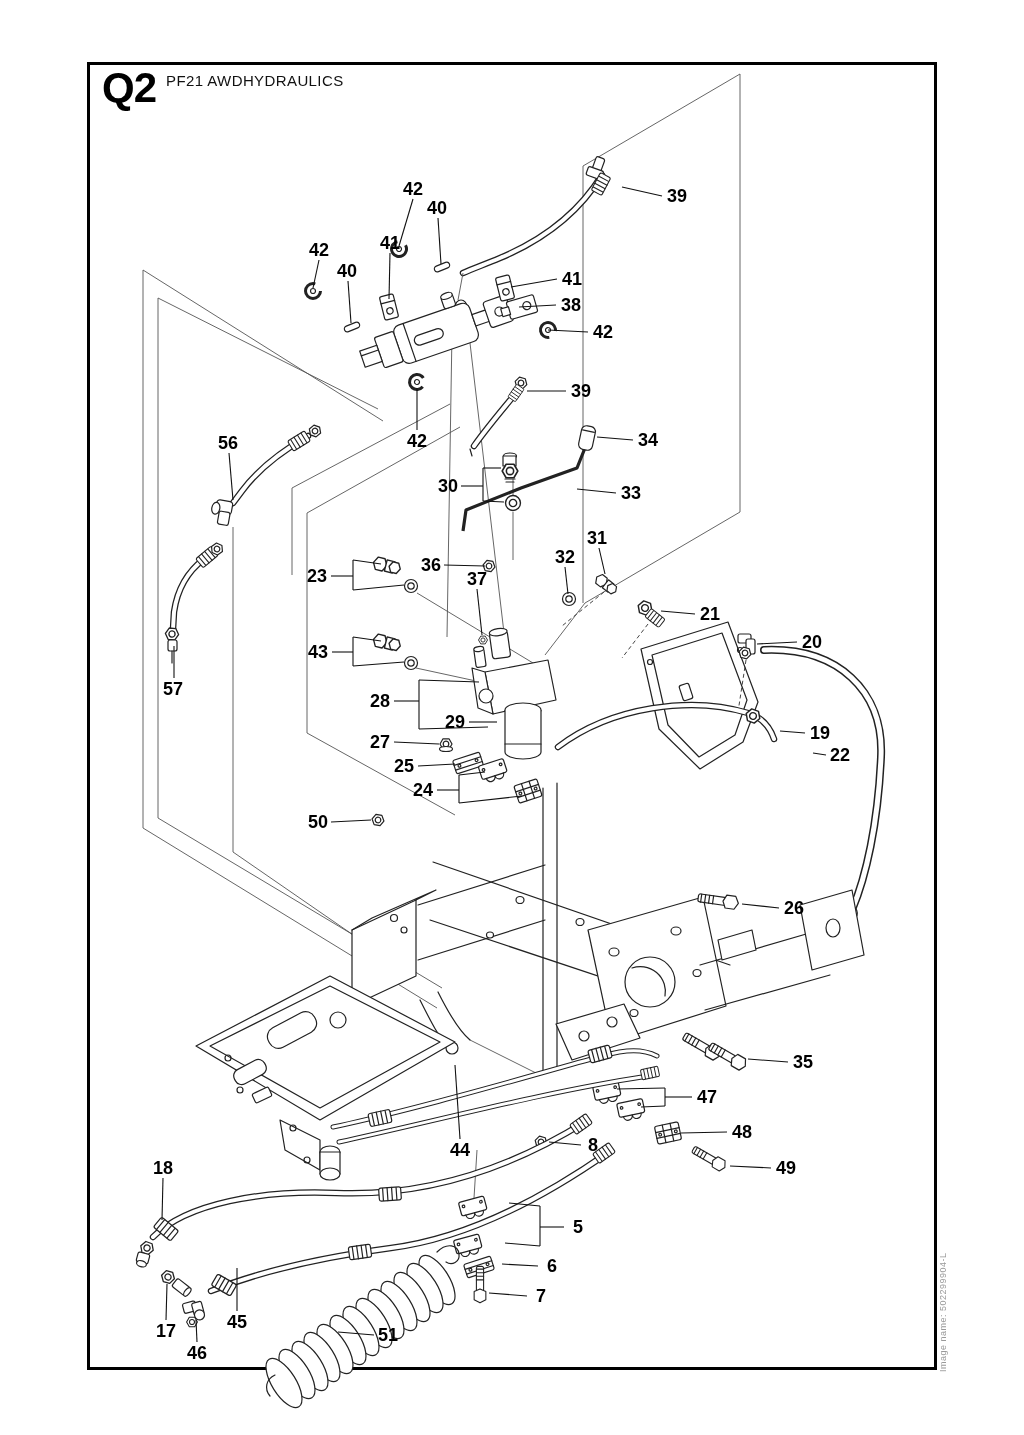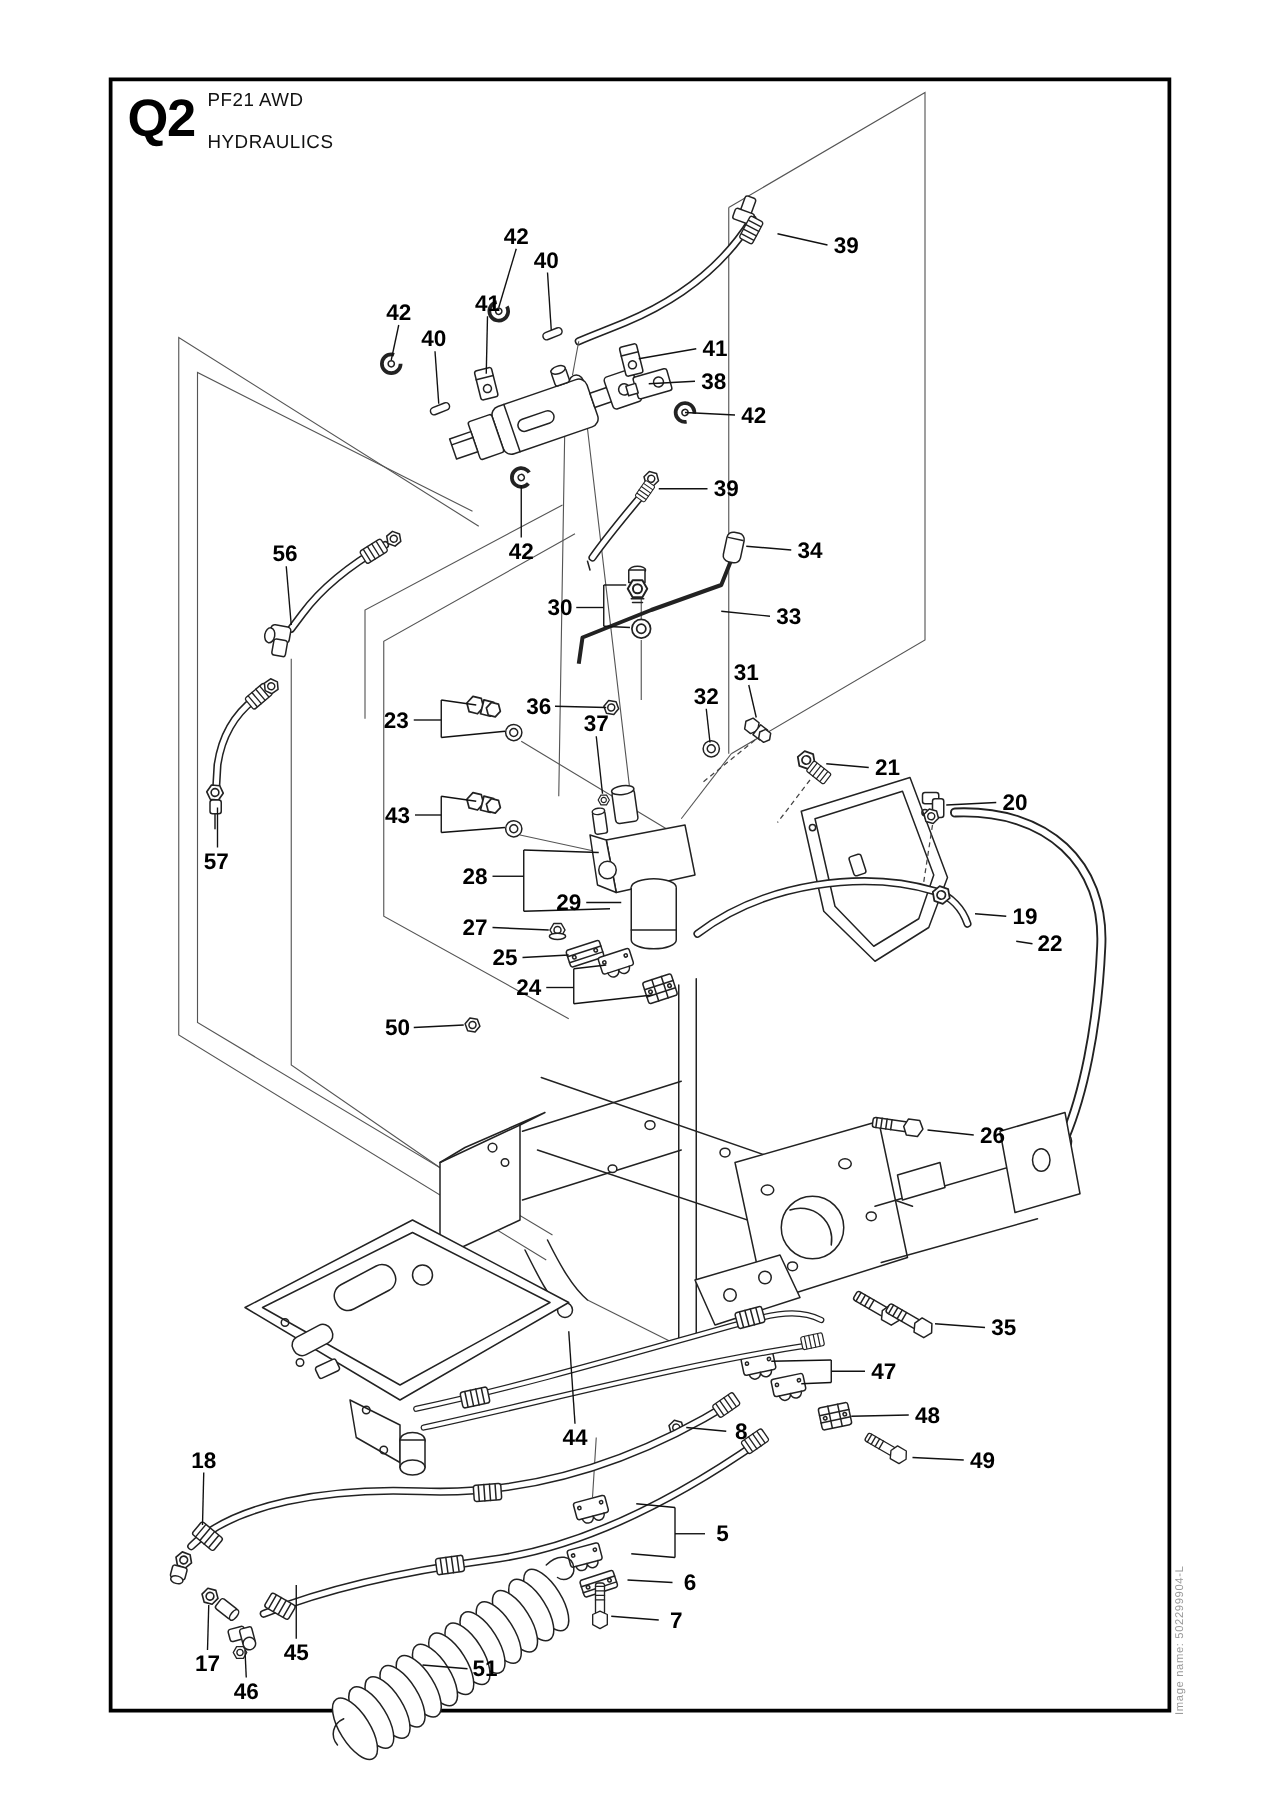--- a/index.html
+++ b/index.html
@@ -1,20 +1,20 @@
 <!DOCTYPE html>
 <html><head>
 <meta charset="utf-8">
 <style>
   html,body{margin:0;padding:0;background:#fff;}
   body{width:1024px;height:1435px;position:relative;font-family:"Liberation Sans",sans-serif;overflow:hidden;}
   .frame{position:absolute;left:87px;top:62px;width:844px;height:1302px;border:3px solid #000;}
-  .title-block{position:absolute;left:102px;top:68px;display:flex;align-items:center;gap:10px;}
+  .title-block{position:absolute;left:102px;top:68px;display:flex;align-items:flex-start;gap:10px;}
   .title-code{font-size:42px;font-weight:700;line-height:0.95;letter-spacing:-1px;color:#000;}
-  .title-lines{display:flex;flex-direction:column;padding-top:4px;gap:16px;}
+  .title-lines{display:flex;flex-direction:row;padding-top:4px;}
   .title-line{font-size:15px;color:#111;letter-spacing:0.4px;line-height:17px;}
   .image-name{position:absolute;left:948px;bottom:63px;transform-origin:bottom left;transform:rotate(-90deg);font-size:9px;color:#999;letter-spacing:0.5px;white-space:nowrap;}
   svg.diagram{position:absolute;left:0;top:0;}
   .ln{stroke:#222;stroke-width:1.2;fill:none;stroke-linejoin:round;stroke-linecap:round;}
   .fw{fill:#fff;stroke:#222;stroke-width:1.2;stroke-linejoin:round;}
   .thin{stroke:#555;stroke-width:0.9;fill:none;}
   .dash{stroke:#444;stroke-width:1;fill:none;stroke-dasharray:4 3;}
   .tube-o{stroke:#222;stroke-width:6.5;fill:none;stroke-linecap:round;}
   .tube-i{stroke:#fff;stroke-width:4;fill:none;stroke-linecap:round;}
   .tubesm-o{stroke:#222;stroke-width:5;fill:none;stroke-linecap:round;}

